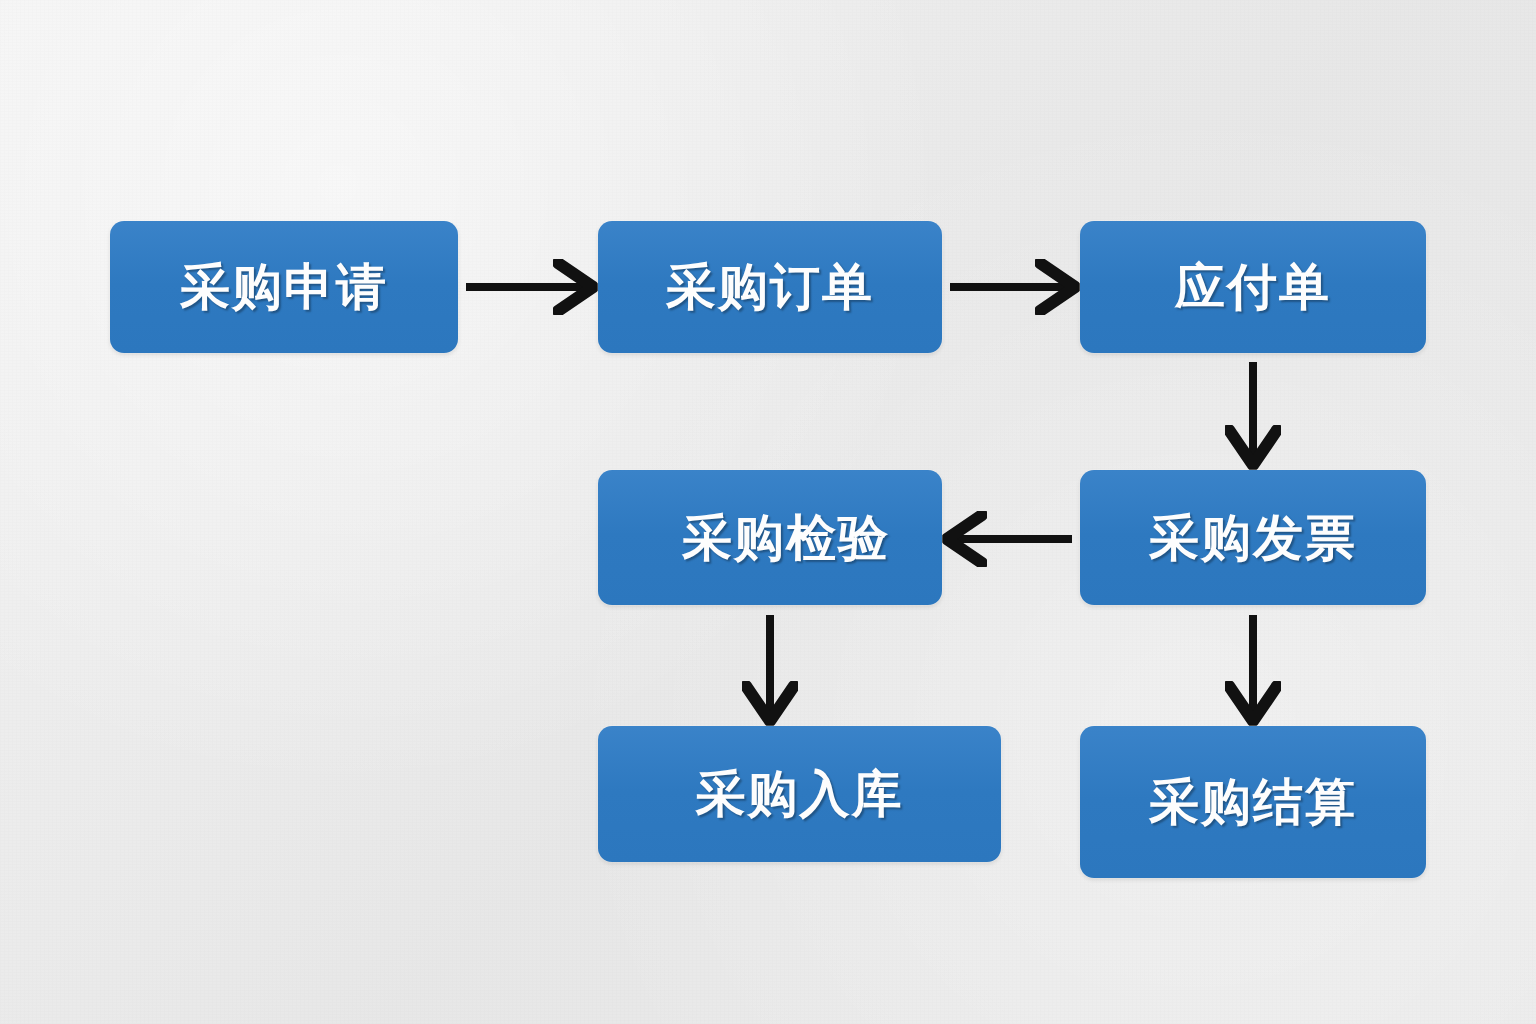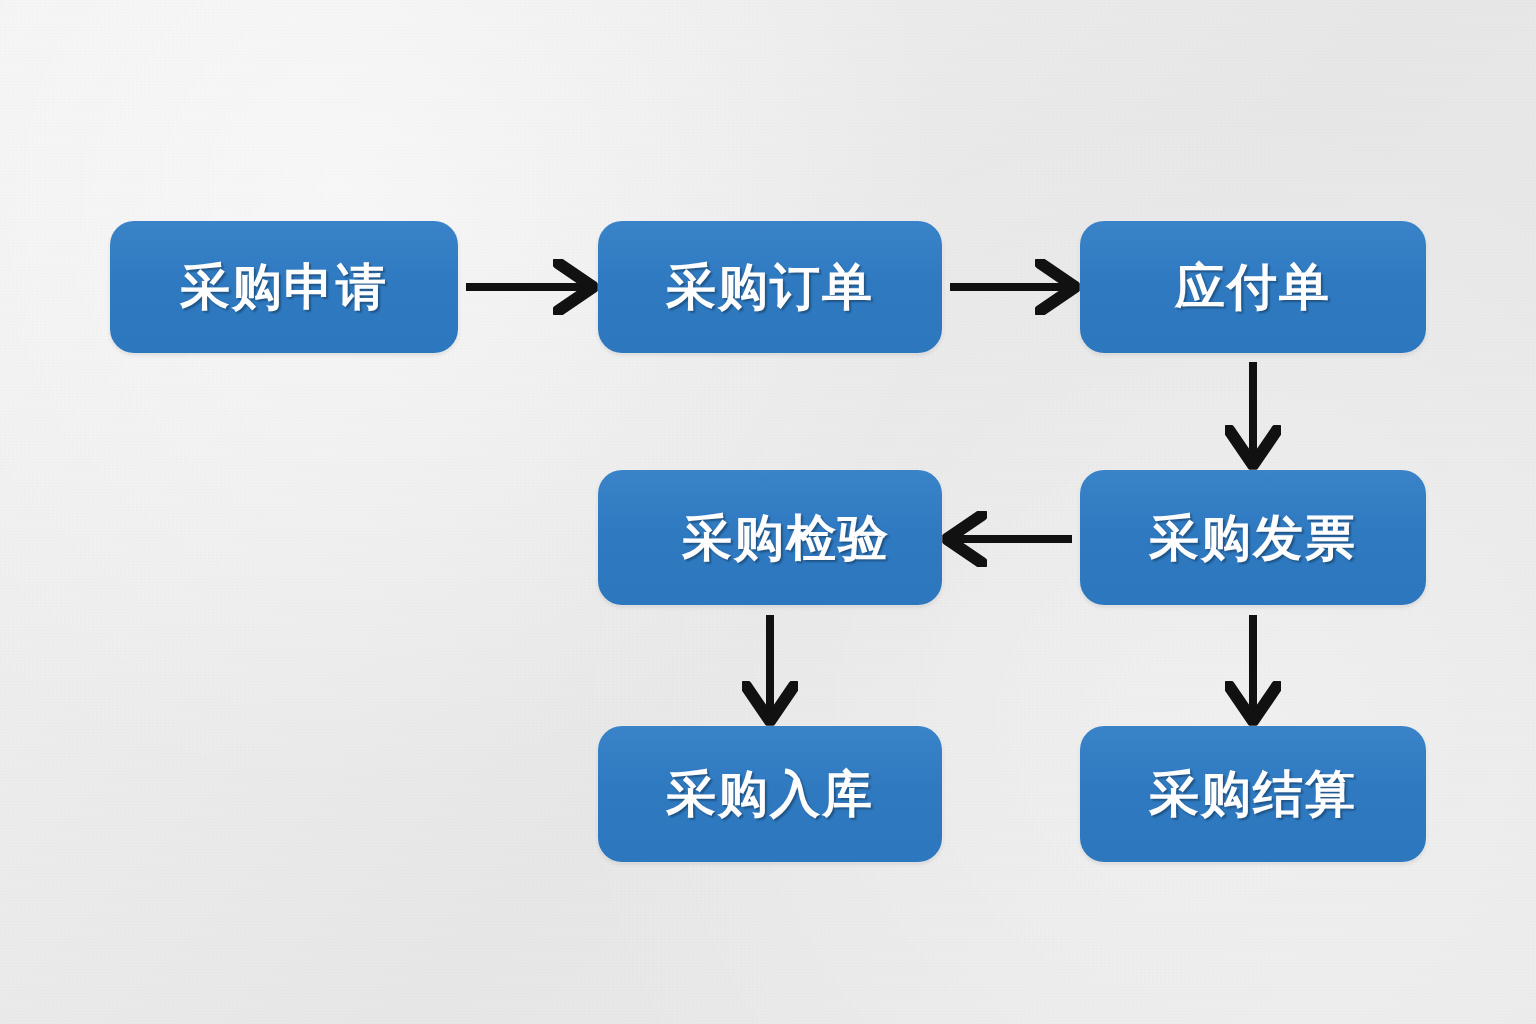--- a/index.html
+++ b/index.html
@@ -47,21 +47,21 @@
     letter-spacing: 0.5px;
     color: #121212;
     white-space: nowrap;
     text-shadow: 0 1px 0 rgba(255,255,255,0.45);
   }
 
   .node {
     position: absolute;
     box-sizing: border-box;
     background: linear-gradient(180deg, #3a83c9 0%, #2e79c0 48%, #2c77be 100%);
-    border-radius: 24px;
+    border-radius: 14px;
     display: flex;
     align-items: center;
     justify-content: center;
     color: #fdfdfd;
     font-weight: 700;
     letter-spacing: 2px;
     box-shadow: 0 2px 4px rgba(0,0,0,0.10), 0 0 0 1px rgba(255,255,255,0.25);
     text-shadow: 2px 2px 2px rgba(0,0,0,0.30);
     user-select: none;
   }
@@ -117,21 +117,21 @@
       </div>
       <div class="node" style="left: 1080px; top: 221px; width: 346px; height: 132px; font-size: 50px;">
         <span class="node-label">应付单</span>
       </div>
       <div class="node" style="left: 598px; top: 470px; width: 344px; height: 135px; font-size: 50px; padding-left: 32px;">
         <span class="node-label">采购检验</span>
       </div>
       <div class="node" style="left: 1080px; top: 470px; width: 346px; height: 135px; font-size: 50px;">
         <span class="node-label">采购发票</span>
       </div>
-      <div class="node" style="left: 598px; top: 726px; width: 344px; height: 136px; font-size: 50px;">
+      <div class="node" style="left: 598px; top: 726px; width: 403px; height: 136px; font-size: 50px;">
         <span class="node-label">采购入库</span>
       </div>
-      <div class="node" style="left: 1080px; top: 726px; width: 346px; height: 136px; font-size: 50px;">
+      <div class="node" style="left: 1080px; top: 726px; width: 346px; height: 152px; font-size: 50px;">
         <span class="node-label">采购结算</span>
       </div>
     </div>
 
 </div>
 
 </body></html>

